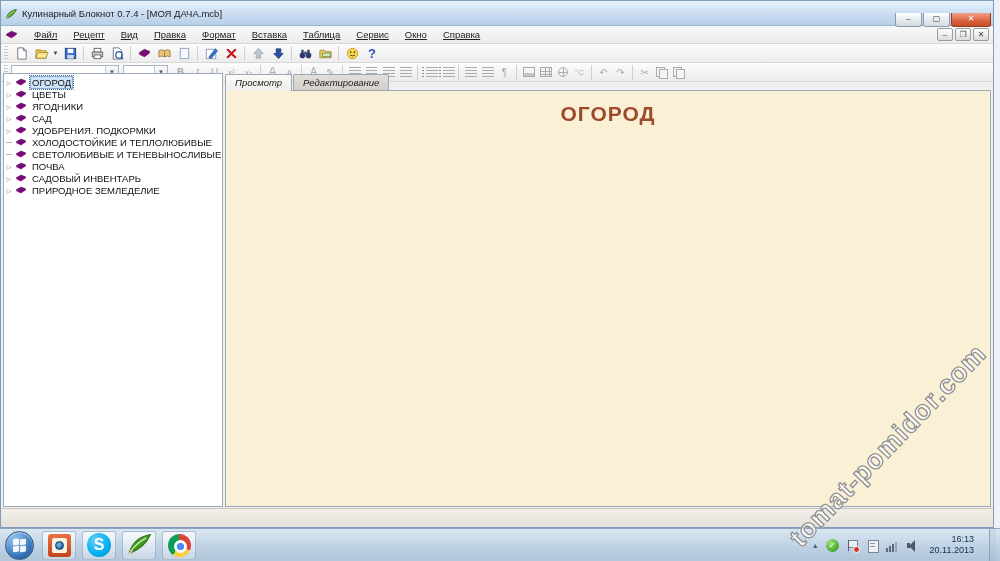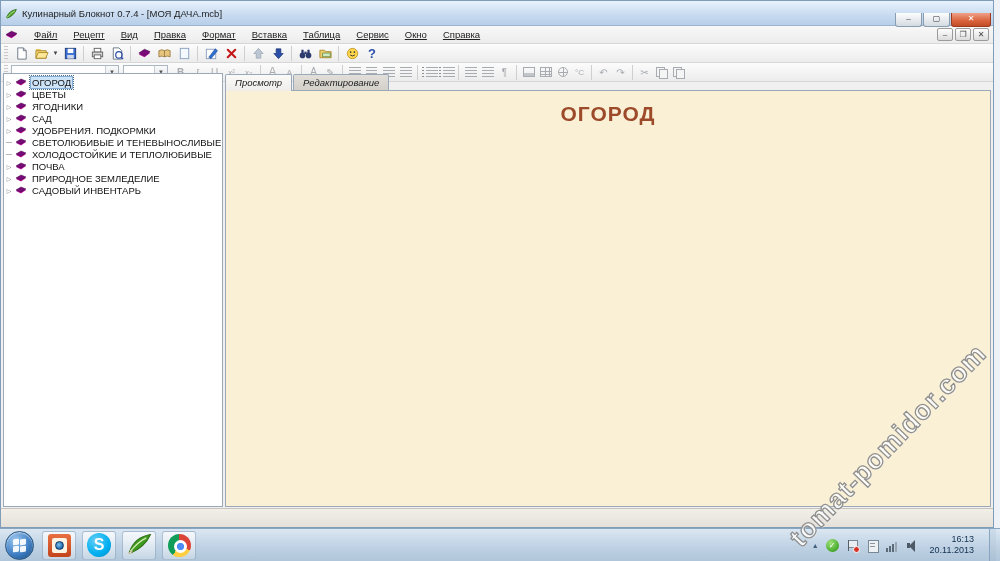--- a/index.html
+++ b/index.html
@@ -421,57 +421,57 @@
   </div>
 
 
 
   <div class="tree-item leaf">
     <span class="tw"></span>
     <svg class="book book-svg" viewBox="0 0 12 10">
       <path d="M1 6 L6 3 L11 5 L6 8.5 Z" fill="#b5179e"></path>
       <path d="M1 5 L6 2 L11 4 L6 7 Z" fill="#7a0c7a" stroke="#3c043c" stroke-width="0.5"></path>
     </svg>
-    <span class="tree-label">СВЕТОЛЮБИВЫЕ И ТЕНЕВЫНОСЛИВЫЕ</span>
+    <span class="tree-label">ХОЛОДОСТОЙКИЕ И ТЕПЛОЛЮБИВЫЕ</span>
   </div>
 
   <div class="tree-item leaf">
     <span class="tw"></span>
     <svg class="book book-svg" viewBox="0 0 12 10">
       <path d="M1 6 L6 3 L11 5 L6 8.5 Z" fill="#b5179e"></path>
       <path d="M1 5 L6 2 L11 4 L6 7 Z" fill="#7a0c7a" stroke="#3c043c" stroke-width="0.5"></path>
     </svg>
-    <span class="tree-label">ХОЛОДОСТОЙКИЕ И ТЕПЛОЛЮБИВЫЕ</span>
+    <span class="tree-label">СВЕТОЛЮБИВЫЕ И ТЕНЕВЫНОСЛИВЫЕ</span>
   </div>
 
   <div class="tree-item">
     <span class="tw">▷</span>
     <svg class="book book-svg" viewBox="0 0 12 10">
       <path d="M1 6 L6 3 L11 5 L6 8.5 Z" fill="#b5179e"></path>
       <path d="M1 5 L6 2 L11 4 L6 7 Z" fill="#7a0c7a" stroke="#3c043c" stroke-width="0.5"></path>
     </svg>
     <span class="tree-label">ПОЧВА</span>
   </div>
 
   <div class="tree-item">
     <span class="tw">▷</span>
     <svg class="book book-svg" viewBox="0 0 12 10">
       <path d="M1 6 L6 3 L11 5 L6 8.5 Z" fill="#b5179e"></path>
       <path d="M1 5 L6 2 L11 4 L6 7 Z" fill="#7a0c7a" stroke="#3c043c" stroke-width="0.5"></path>
     </svg>
+    <span class="tree-label">САДОВЫЙ ИНВЕНТАРЬ</span>
+  </div>
+
+  <div class="tree-item">
+    <span class="tw">▷</span>
+    <svg class="book book-svg" viewBox="0 0 12 10">
+      <path d="M1 6 L6 3 L11 5 L6 8.5 Z" fill="#b5179e"></path>
+      <path d="M1 5 L6 2 L11 4 L6 7 Z" fill="#7a0c7a" stroke="#3c043c" stroke-width="0.5"></path>
+    </svg>
     <span class="tree-label">ПРИРОДНОЕ ЗЕМЛЕДЕЛИЕ</span>
-  </div>
-
-  <div class="tree-item">
-    <span class="tw">▷</span>
-    <svg class="book book-svg" viewBox="0 0 12 10">
-      <path d="M1 6 L6 3 L11 5 L6 8.5 Z" fill="#b5179e"></path>
-      <path d="M1 5 L6 2 L11 4 L6 7 Z" fill="#7a0c7a" stroke="#3c043c" stroke-width="0.5"></path>
-    </svg>
-    <span class="tree-label">САДОВЫЙ ИНВЕНТАРЬ</span>
   </div>
 </div>
     <div class="doc-panel">
       <div class="tabstrip">
         <span class="tab active">Просмотр</span>
         <span class="tab">Редактирование</span>
       </div>
       <div class="content">
         <div class="content-heading">ОГОРОД</div>
       </div>

